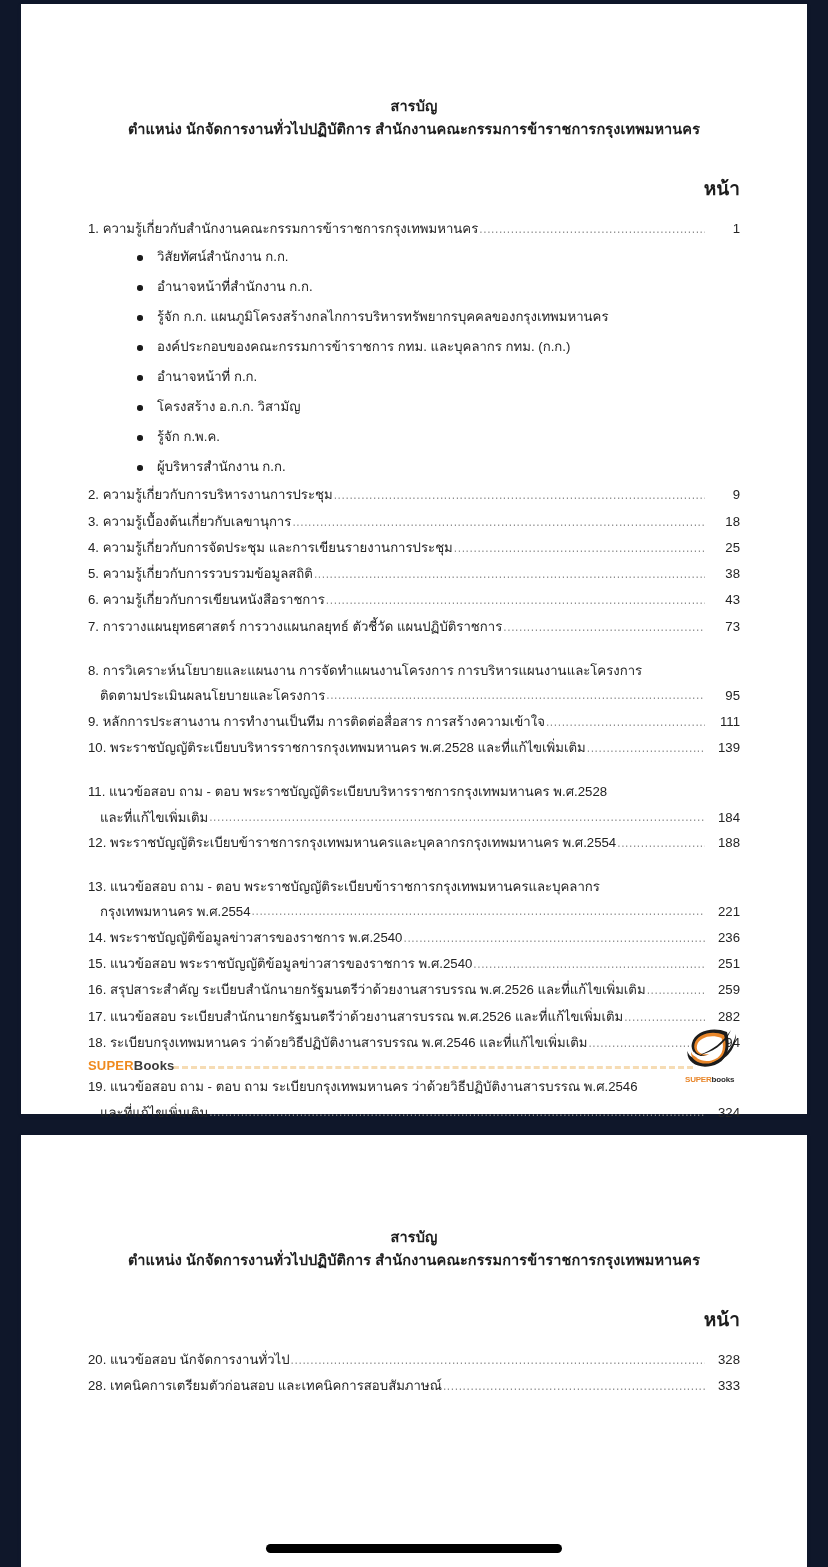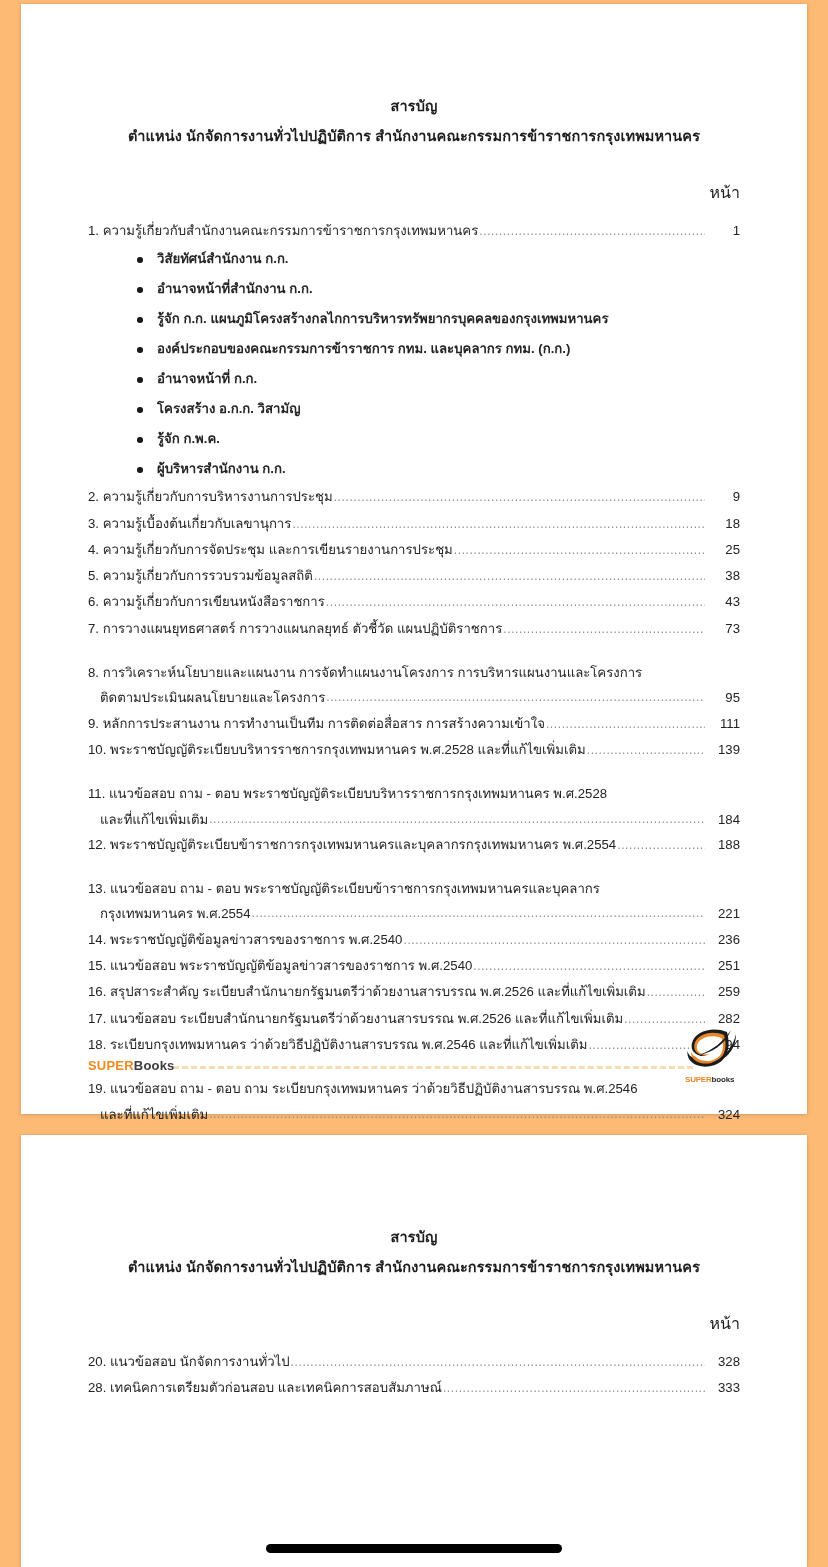--- a/index.html
+++ b/index.html
@@ -9,21 +9,21 @@
     height: 1567px;
     background: #eceef3;
     font-family: "Liberation Sans", "DejaVu Sans", sans-serif;
     overflow: hidden;
   }
 
   #viewer {
     position: relative;
     width: 828px;
     height: 1567px;
-    background: #fdba74;
+    background: #0f172a;
   }
 
   
   .page {
     position: absolute;
     left: 21px;
     width: 786px;
     background: #ffffff;
     box-shadow: 0 1px 4px rgba(40,44,60,0.18),
                 0 0 0 0.5px rgba(0,0,0,0.04);
@@ -47,29 +47,29 @@
     letter-spacing: .1px;
   }
   #page-1 .doc-title { margin-top: 90px; }
   #page-2 .doc-title { margin-top: 90px; }
 
   .doc-subtitle {
     text-align: center;
     font-size: 14.5px;
     font-weight: 700;
     color: #1d1d1d;
-    margin-top: 7px;
+    margin-top: 0;
     white-space: nowrap;
     letter-spacing: .1px;
   }
 
   .col-header {
     text-align: right;
-    font-size: 16px;
-    font-weight: 400;
+    font-size: 19px;
+    font-weight: 700;
     color: #1d1d1d;
     padding-right: 0px;
   }
   #page-1 .col-header { margin-top: 33px; }
   #page-2 .col-header { margin-top: 33px; }
 
   
   .toc { margin-top: 13px; }
 
   .toc-entry {
@@ -114,21 +114,20 @@
     color: #242424;
     font-size: 13.2px;
   }
   .toc-line.nolead .toc-text { flex: 1 1 auto; margin-top: 18px; }
 
   
   .bullets {
     list-style: none;
     margin: 0;
     padding: 0;
-    font-weight: bold;
   }
   .bullet-item {
     position: relative;
     font-size: 13.2px;
     color: #242424;
     line-height: 30px;
     padding-left: 69px;
     white-space: nowrap;
   }
   .bullet-item::before {

